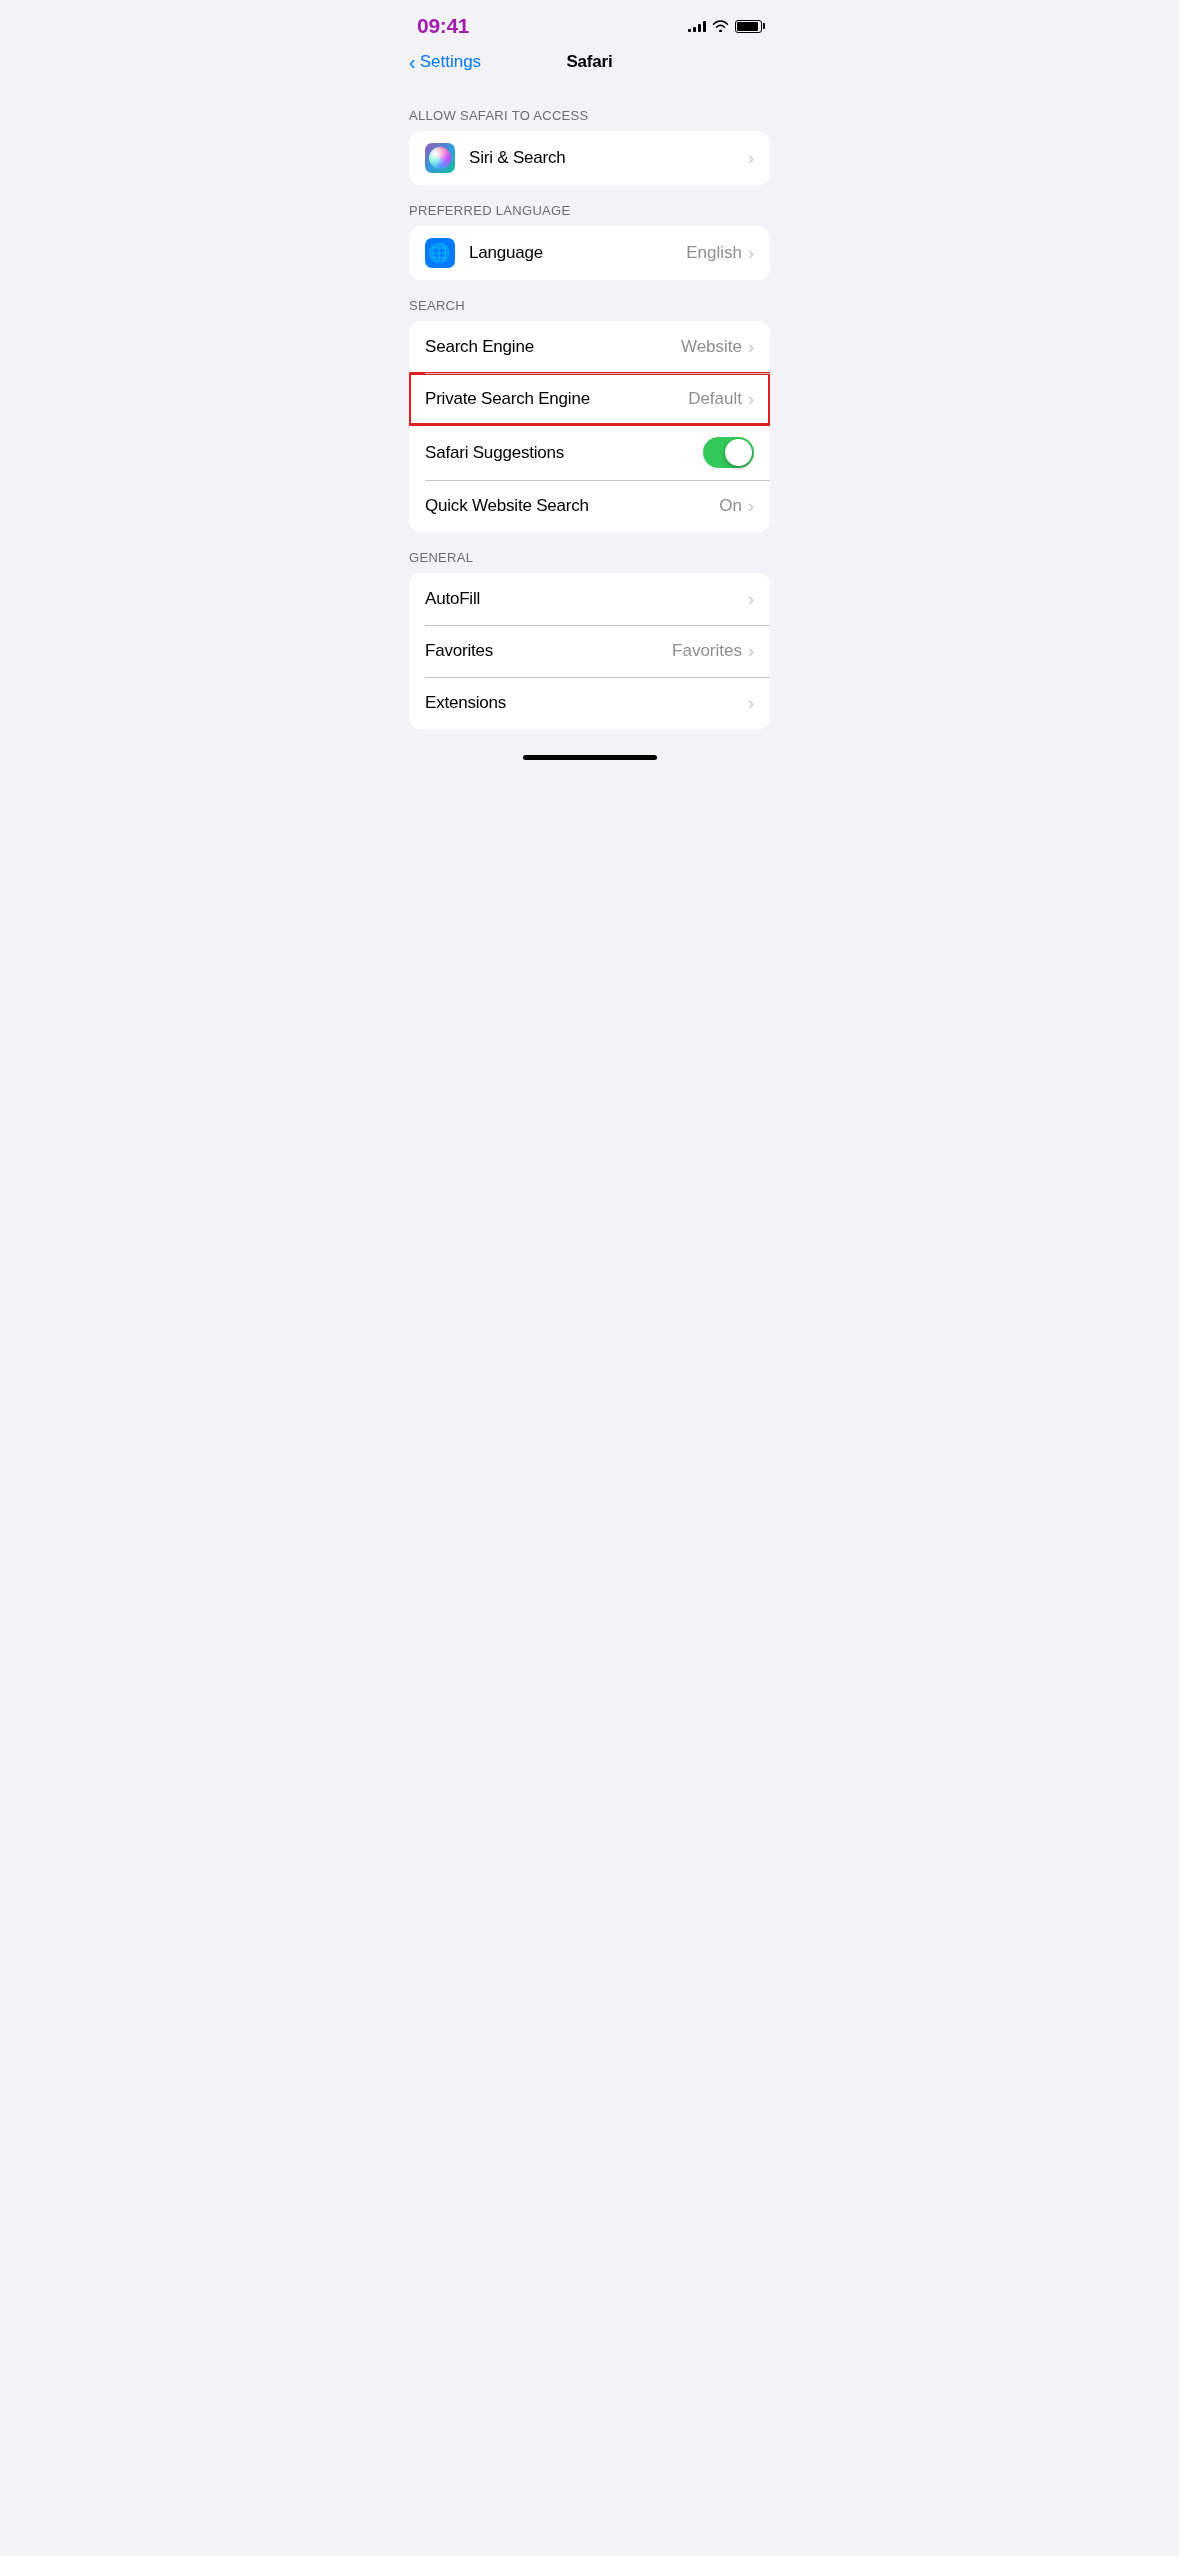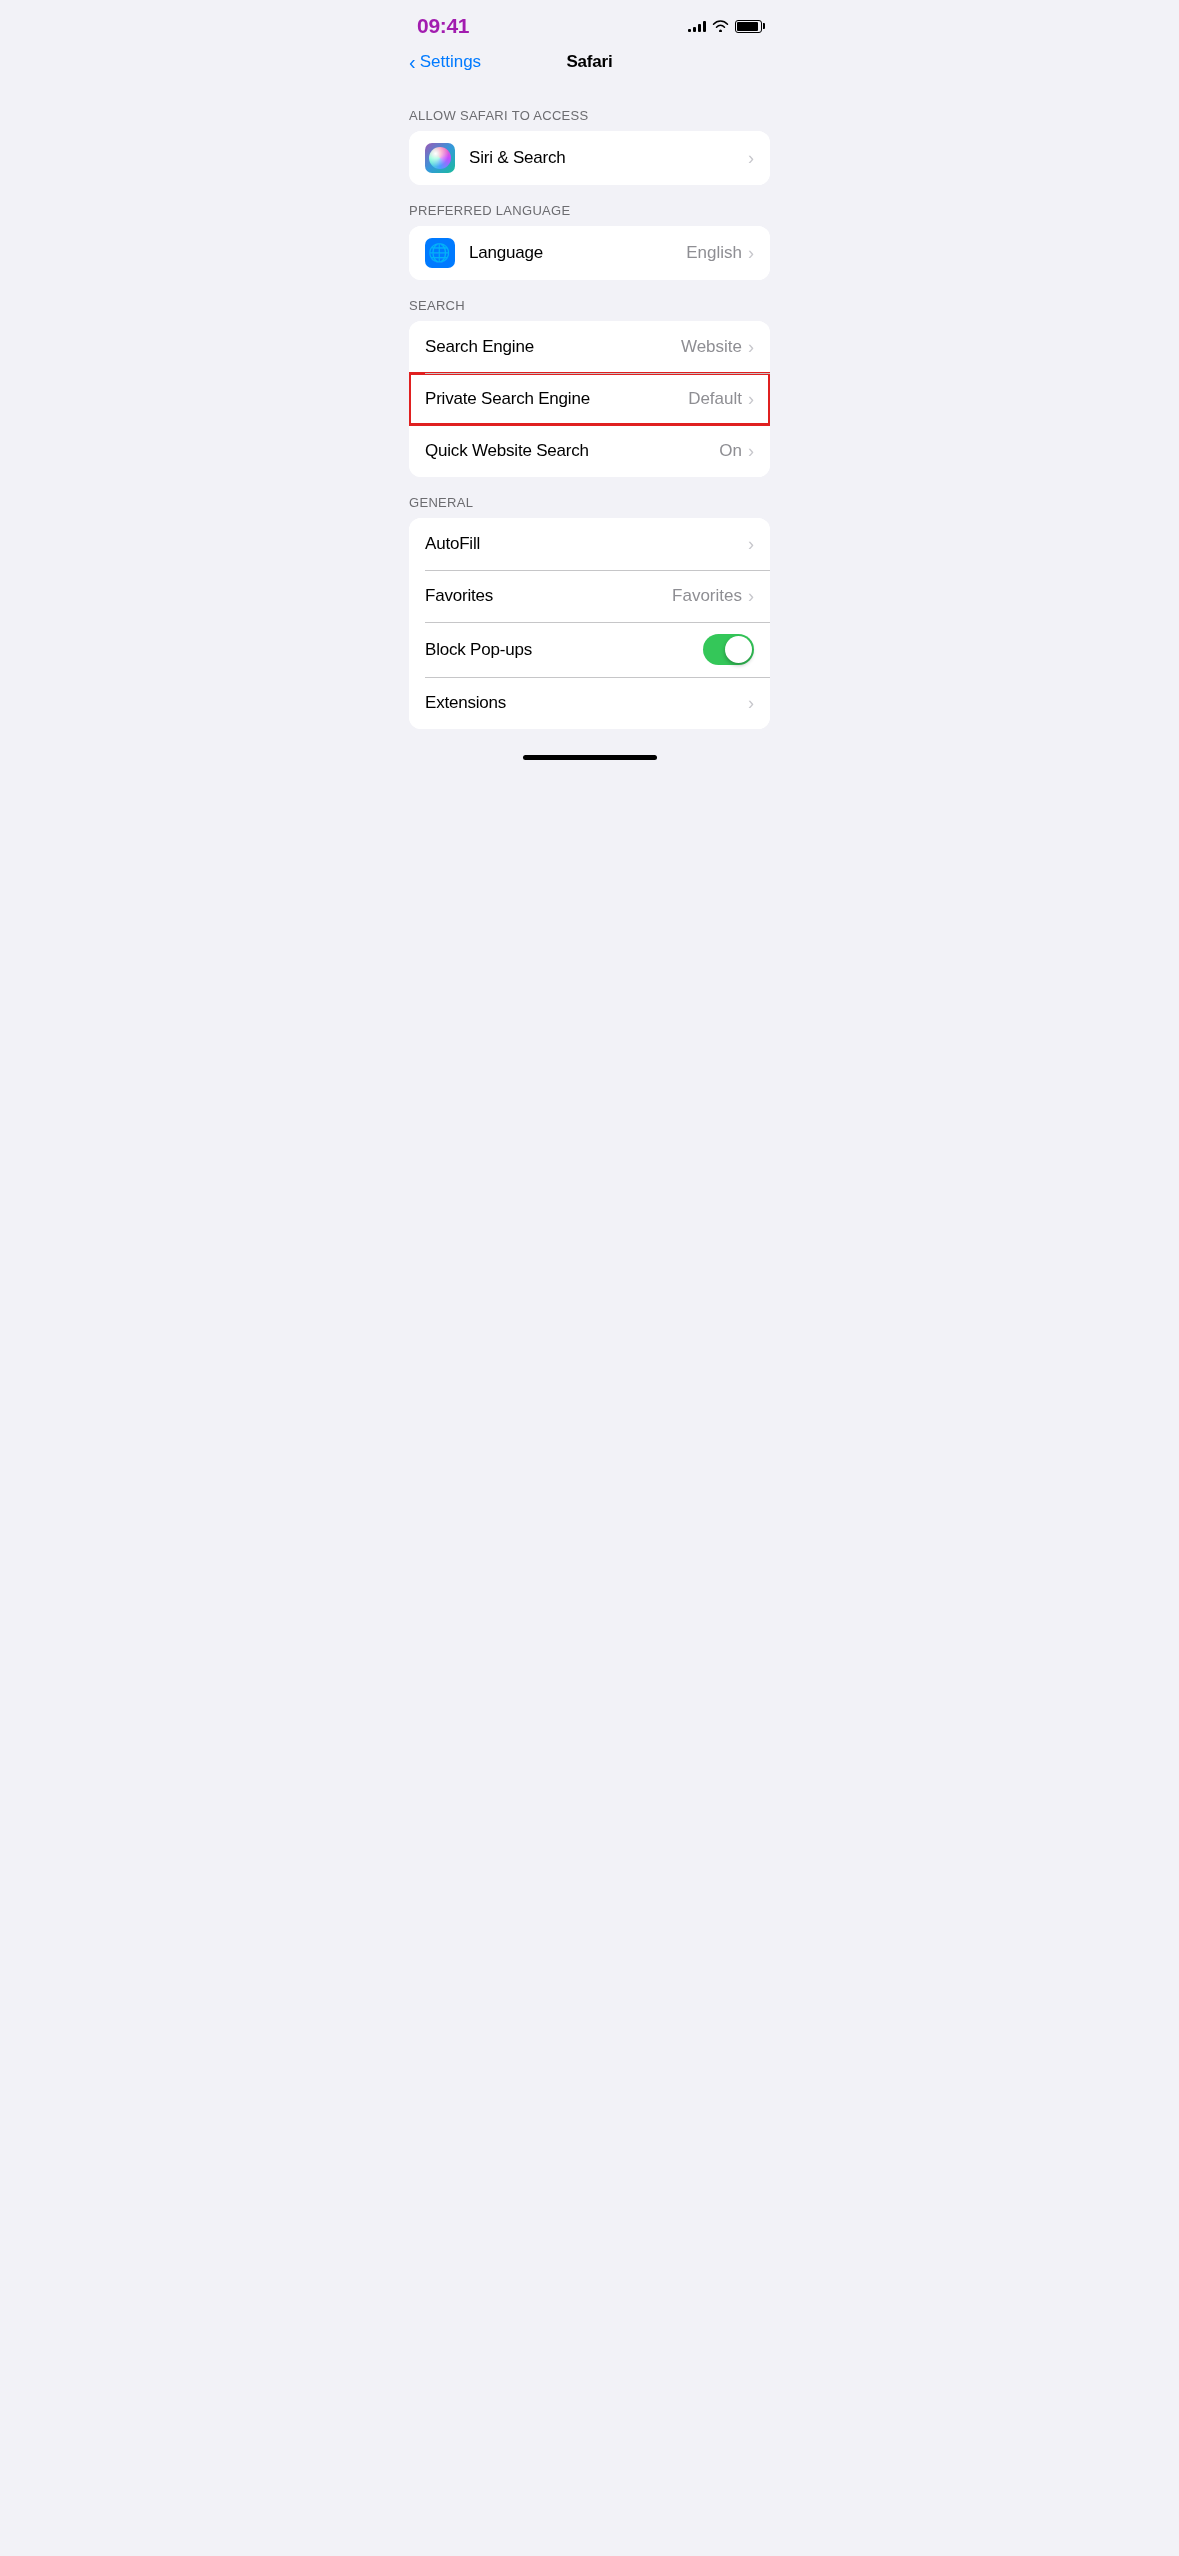--- a/index.html
+++ b/index.html
@@ -363,20 +363,26 @@
         <span class="row-chevron">›</span>
       </div>
 
       <div class="row row-highlighted" style="outline: 3px solid #e02020; outline-offset: -2px;">
         <span class="row-label">Private Search Engine</span>
         <span class="row-value">Default</span>
         <span class="row-chevron">›</span>
       </div>
 
 
+      <div class="row">
+        <span class="row-label">Safari Suggestions</span>
+        <div class="toggle on">
+          <div class="toggle-thumb"></div>
+        </div>
+      </div>
 
       <div class="row">
         <span class="row-label">Quick Website Search</span>
         <span class="row-value">On</span>
         <span class="row-chevron">›</span>
       </div>
 
 
     </div>
   </div>
@@ -389,26 +395,20 @@
         <span class="row-label">AutoFill</span>
         <span class="row-chevron">›</span>
       </div>
 
       <div class="row">
         <span class="row-label">Favorites</span>
         <span class="row-value">Favorites</span>
         <span class="row-chevron">›</span>
       </div>
 
-      <div class="row">
-        <span class="row-label">Block Pop-ups</span>
-        <div class="toggle on">
-          <div class="toggle-thumb"></div>
-        </div>
-      </div>
 
       <div class="row">
         <span class="row-label">Extensions</span>
         <span class="row-chevron">›</span>
       </div>
 
     </div>
   </div>
 
 </div>

